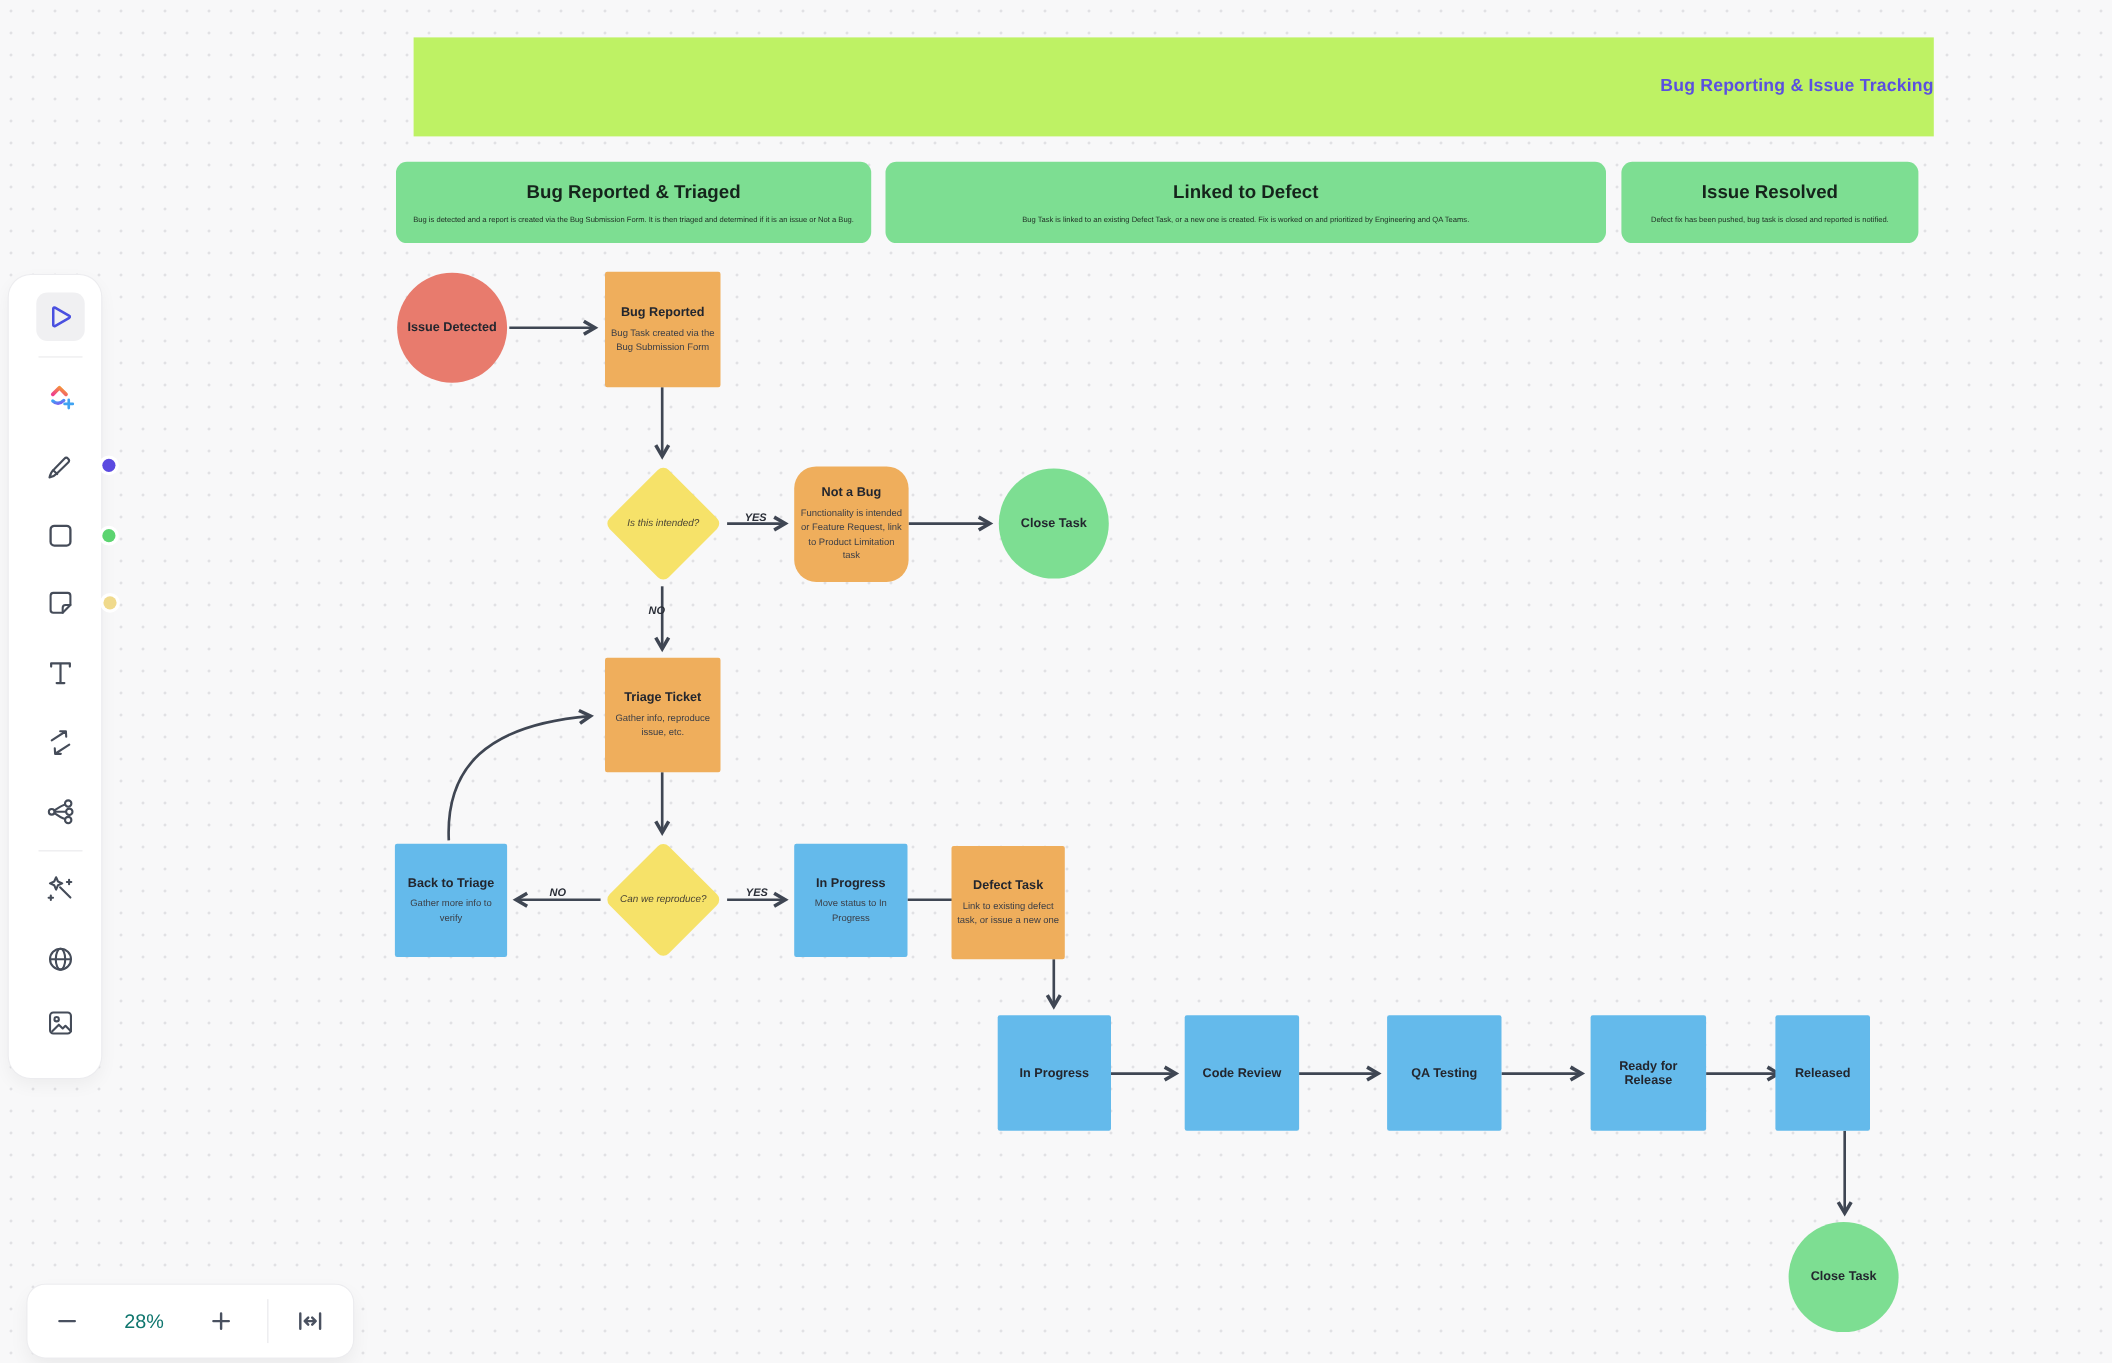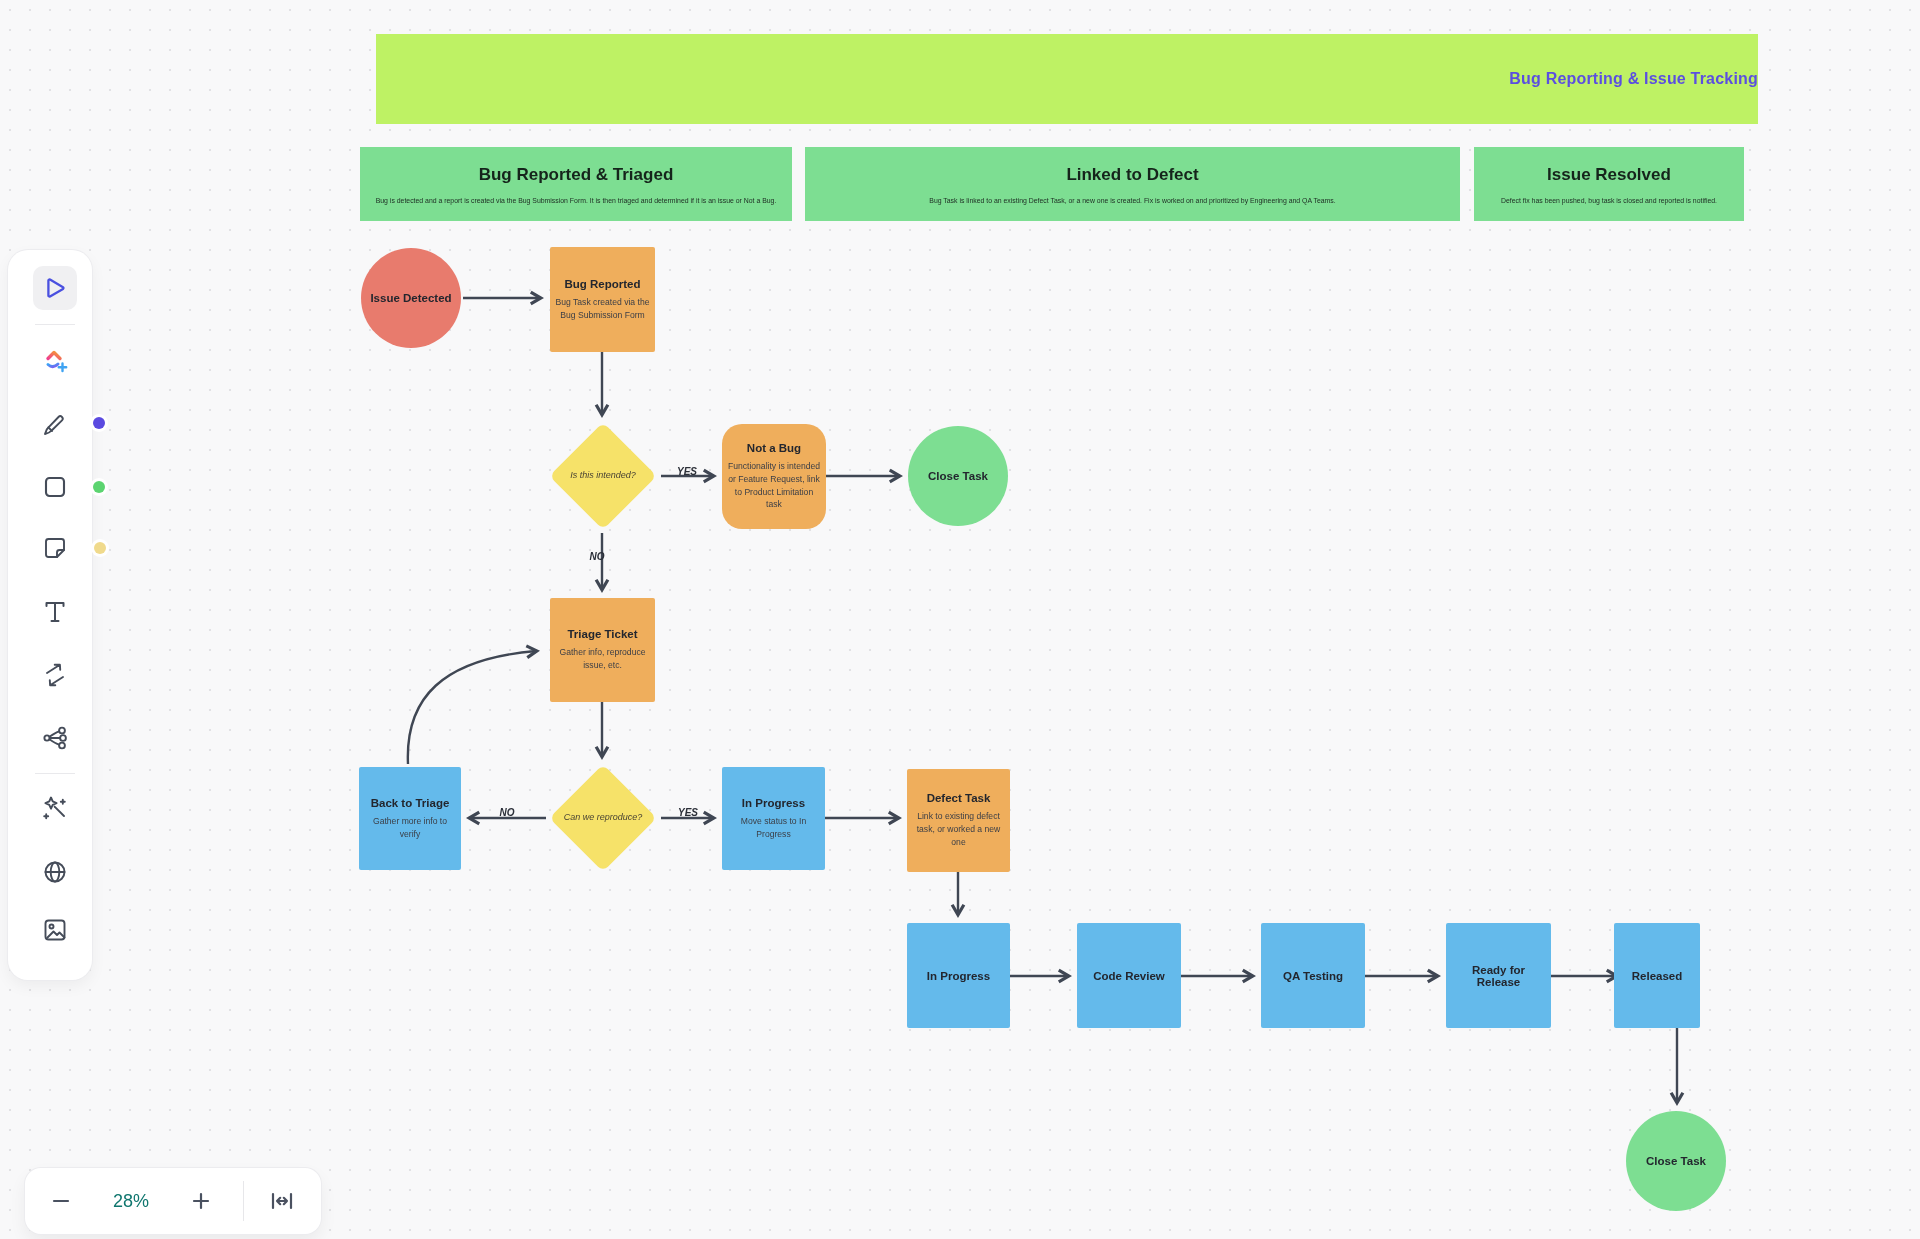--- a/index.html
+++ b/index.html
@@ -11,21 +11,21 @@
     background-image:radial-gradient(circle,#e1e1e4 1.3px, transparent 1.5px);
     background-size:20px 20px;
   }
   .abs { position:absolute; }
 
   
   .titlebar { left:376px; top:34px; width:1382px; height:90px; background:#bef264;
               display:flex; align-items:center; justify-content:flex-end; }
   .titlebar .btitle { font-size:16px; font-weight:bold; color:#5b4fe0; letter-spacing:.2px; }
 
-  .section { top:147px; height:74px; background:#7dde92; border-radius:0;
+  .section { top:147px; height:74px; background:#7dde92; border-radius:10px;
              display:flex; flex-direction:column; align-items:center; justify-content:center;
              gap:12px; overflow:hidden; }
   .section .stitle { font-size:17px; font-weight:bold; color:#15241b; }
   .section .ssub   { font-size:6.9px; color:#1d2b22; white-space:nowrap; }
 
   
   .node { display:flex; flex-direction:column; align-items:center; justify-content:center;
           gap:6px; text-align:center; padding:5px; border-radius:2px; }
   .node .ntitle { font-size:11.5px; font-weight:bold; color:#23262e; }
   .node .nsub   { font-size:8.6px; color:#3b3e46; line-height:1.5; }
@@ -142,23 +142,23 @@
 </div>
 
 <div class="abs diamond" style="left:565px;top:780px;width:76px;height:76px;"></div>
 <div class="abs dlabel" style="left:558px;top:798px;width:90px;height:40px;">Can we reproduce?</div>
 
 <div class="abs node blue" style="left:722px;top:767px;width:103px;height:103px;">
   <span class="ntitle">In Progress</span>
   <span class="nsub">Move status to In Progress</span>
 </div>
 
-<div class="abs node orange" style="left:907px;top:769px;width:103px;height:103px;">
+<div class="abs node orange" style="left:865px;top:769px;width:103px;height:103px;">
   <span class="ntitle">Defect Task</span>
-  <span class="nsub">Link to existing defect task, or worked a new one</span>
+  <span class="nsub">Link to existing defect task, or issue a new one</span>
 </div>
 
 <div class="abs node blue" style="left:907px;top:923px;width:103px;height:105px;">
   <span class="ntitle">In Progress</span>
 </div>
 <div class="abs node blue" style="left:1077px;top:923px;width:104px;height:105px;">
   <span class="ntitle">Code Review</span>
 </div>
 <div class="abs node blue" style="left:1261px;top:923px;width:104px;height:105px;">
   <span class="ntitle">QA Testing</span>

